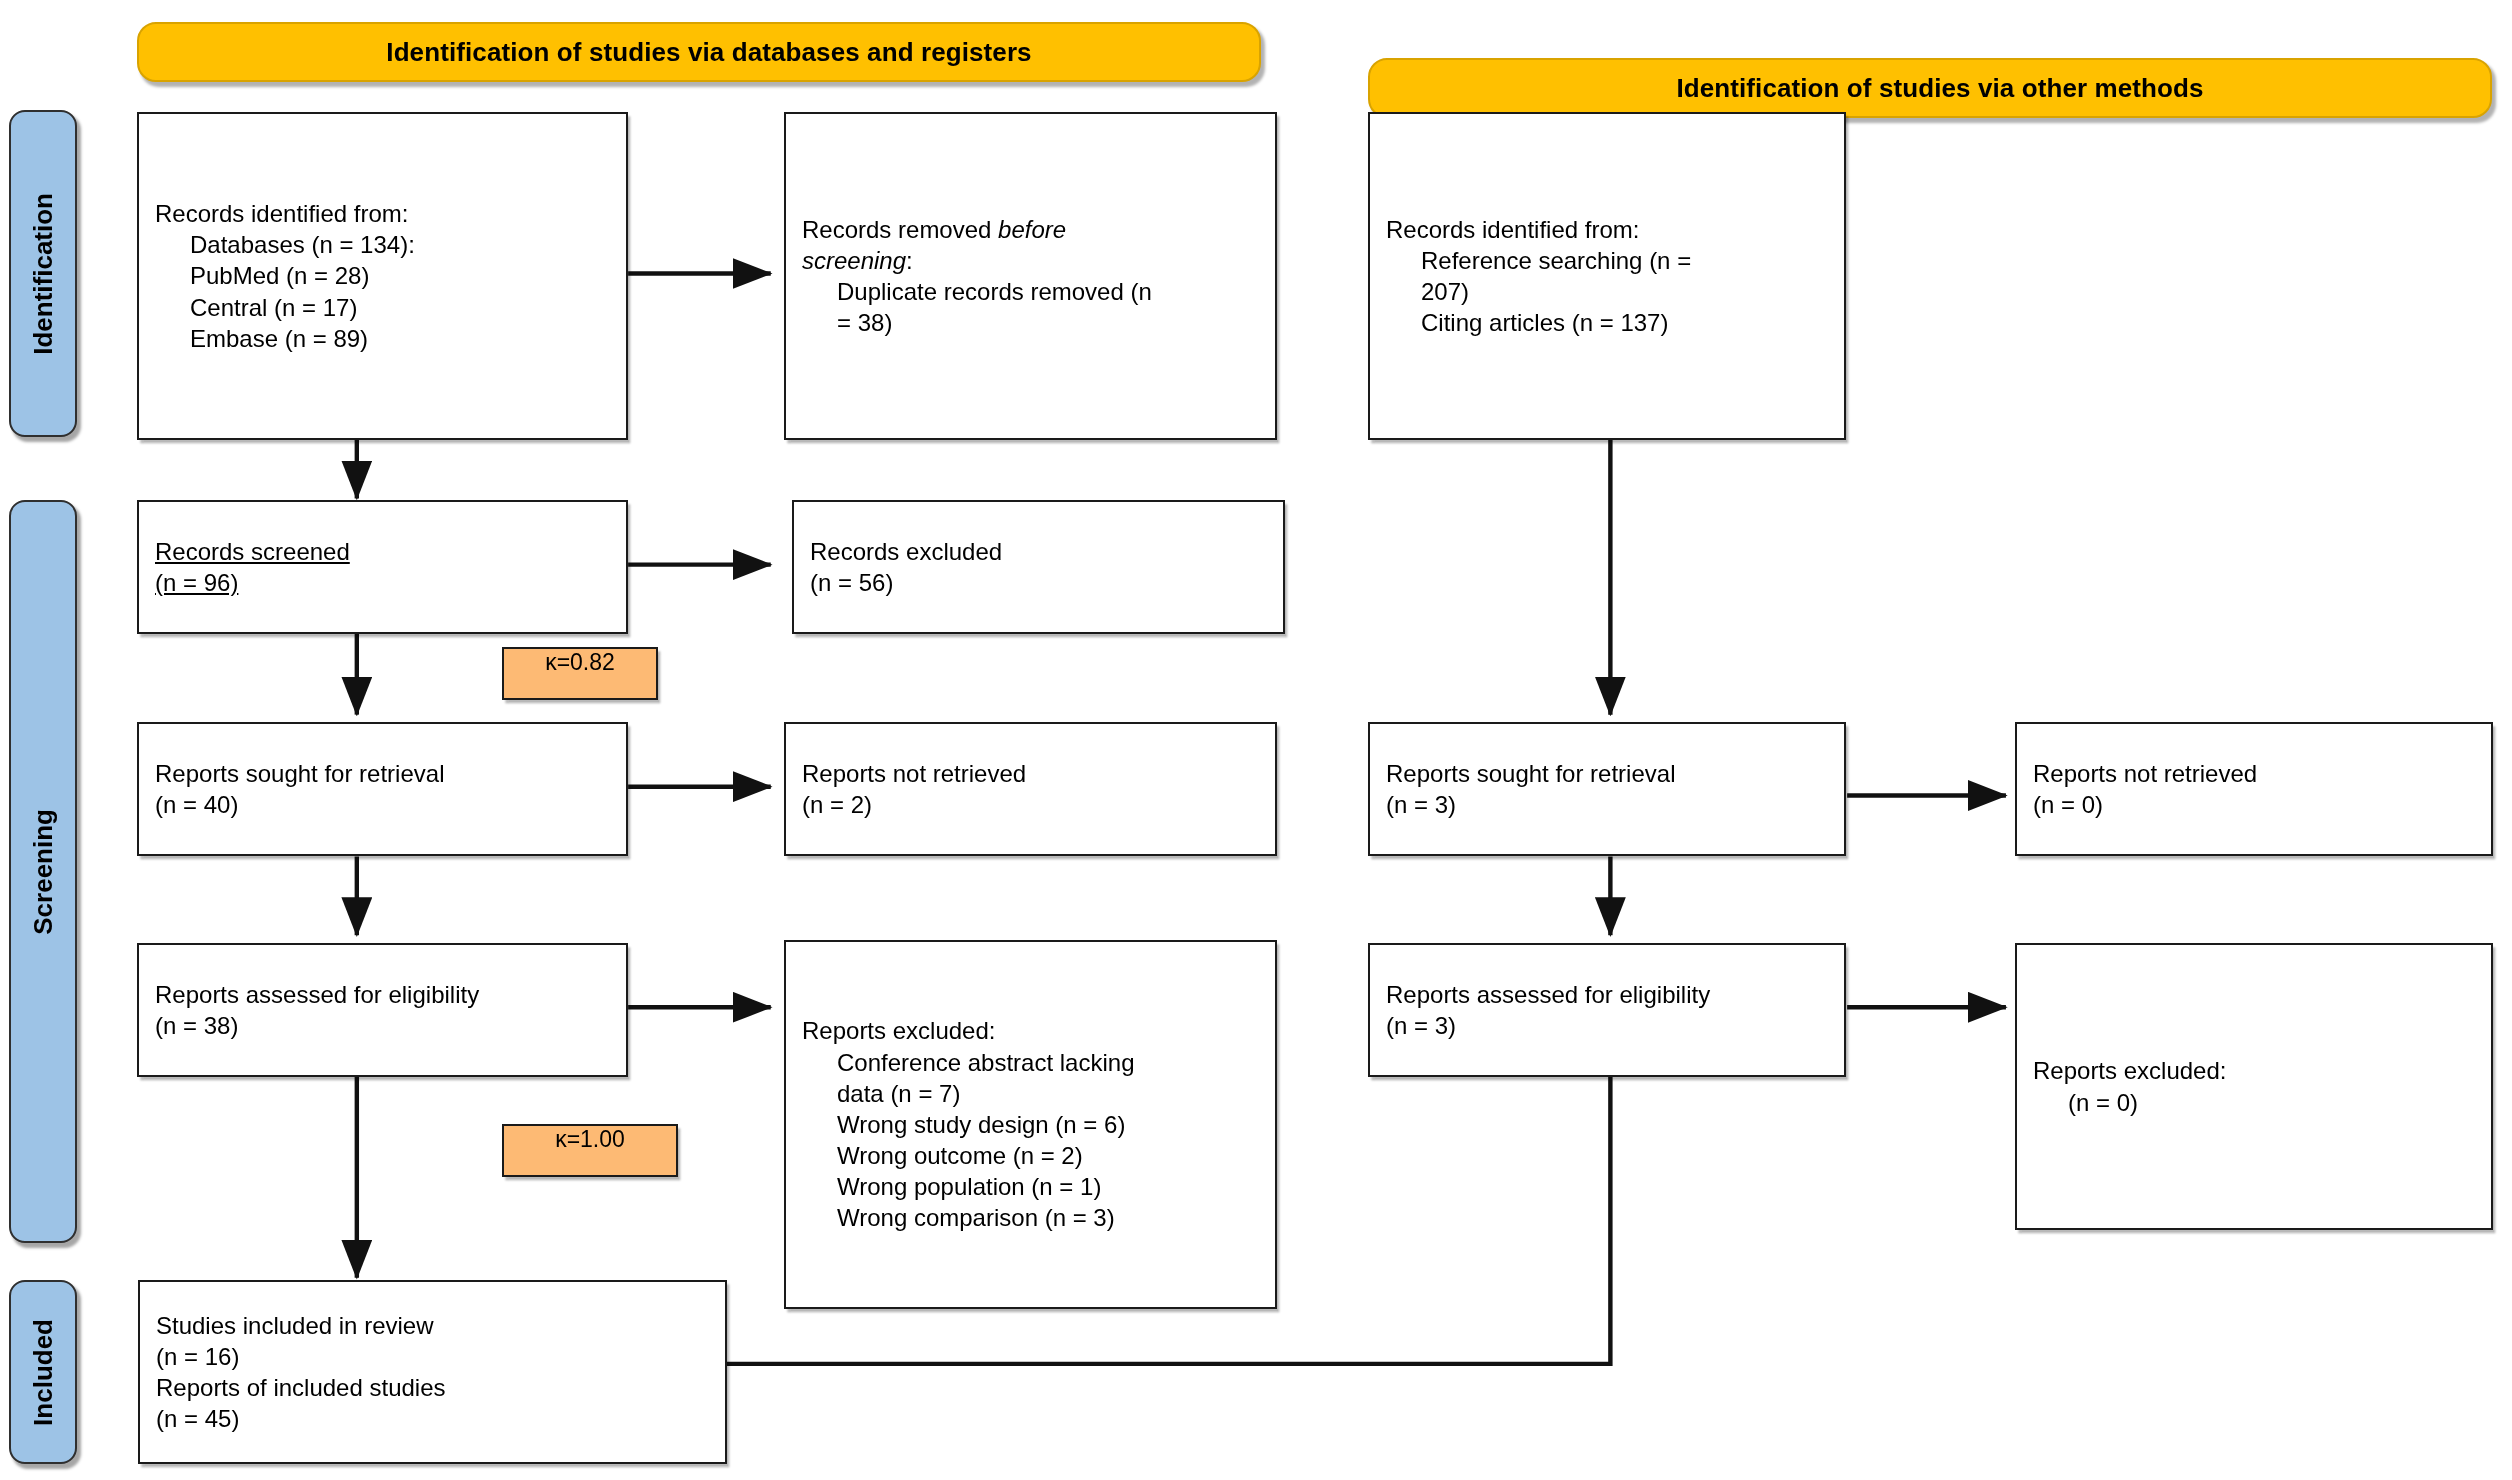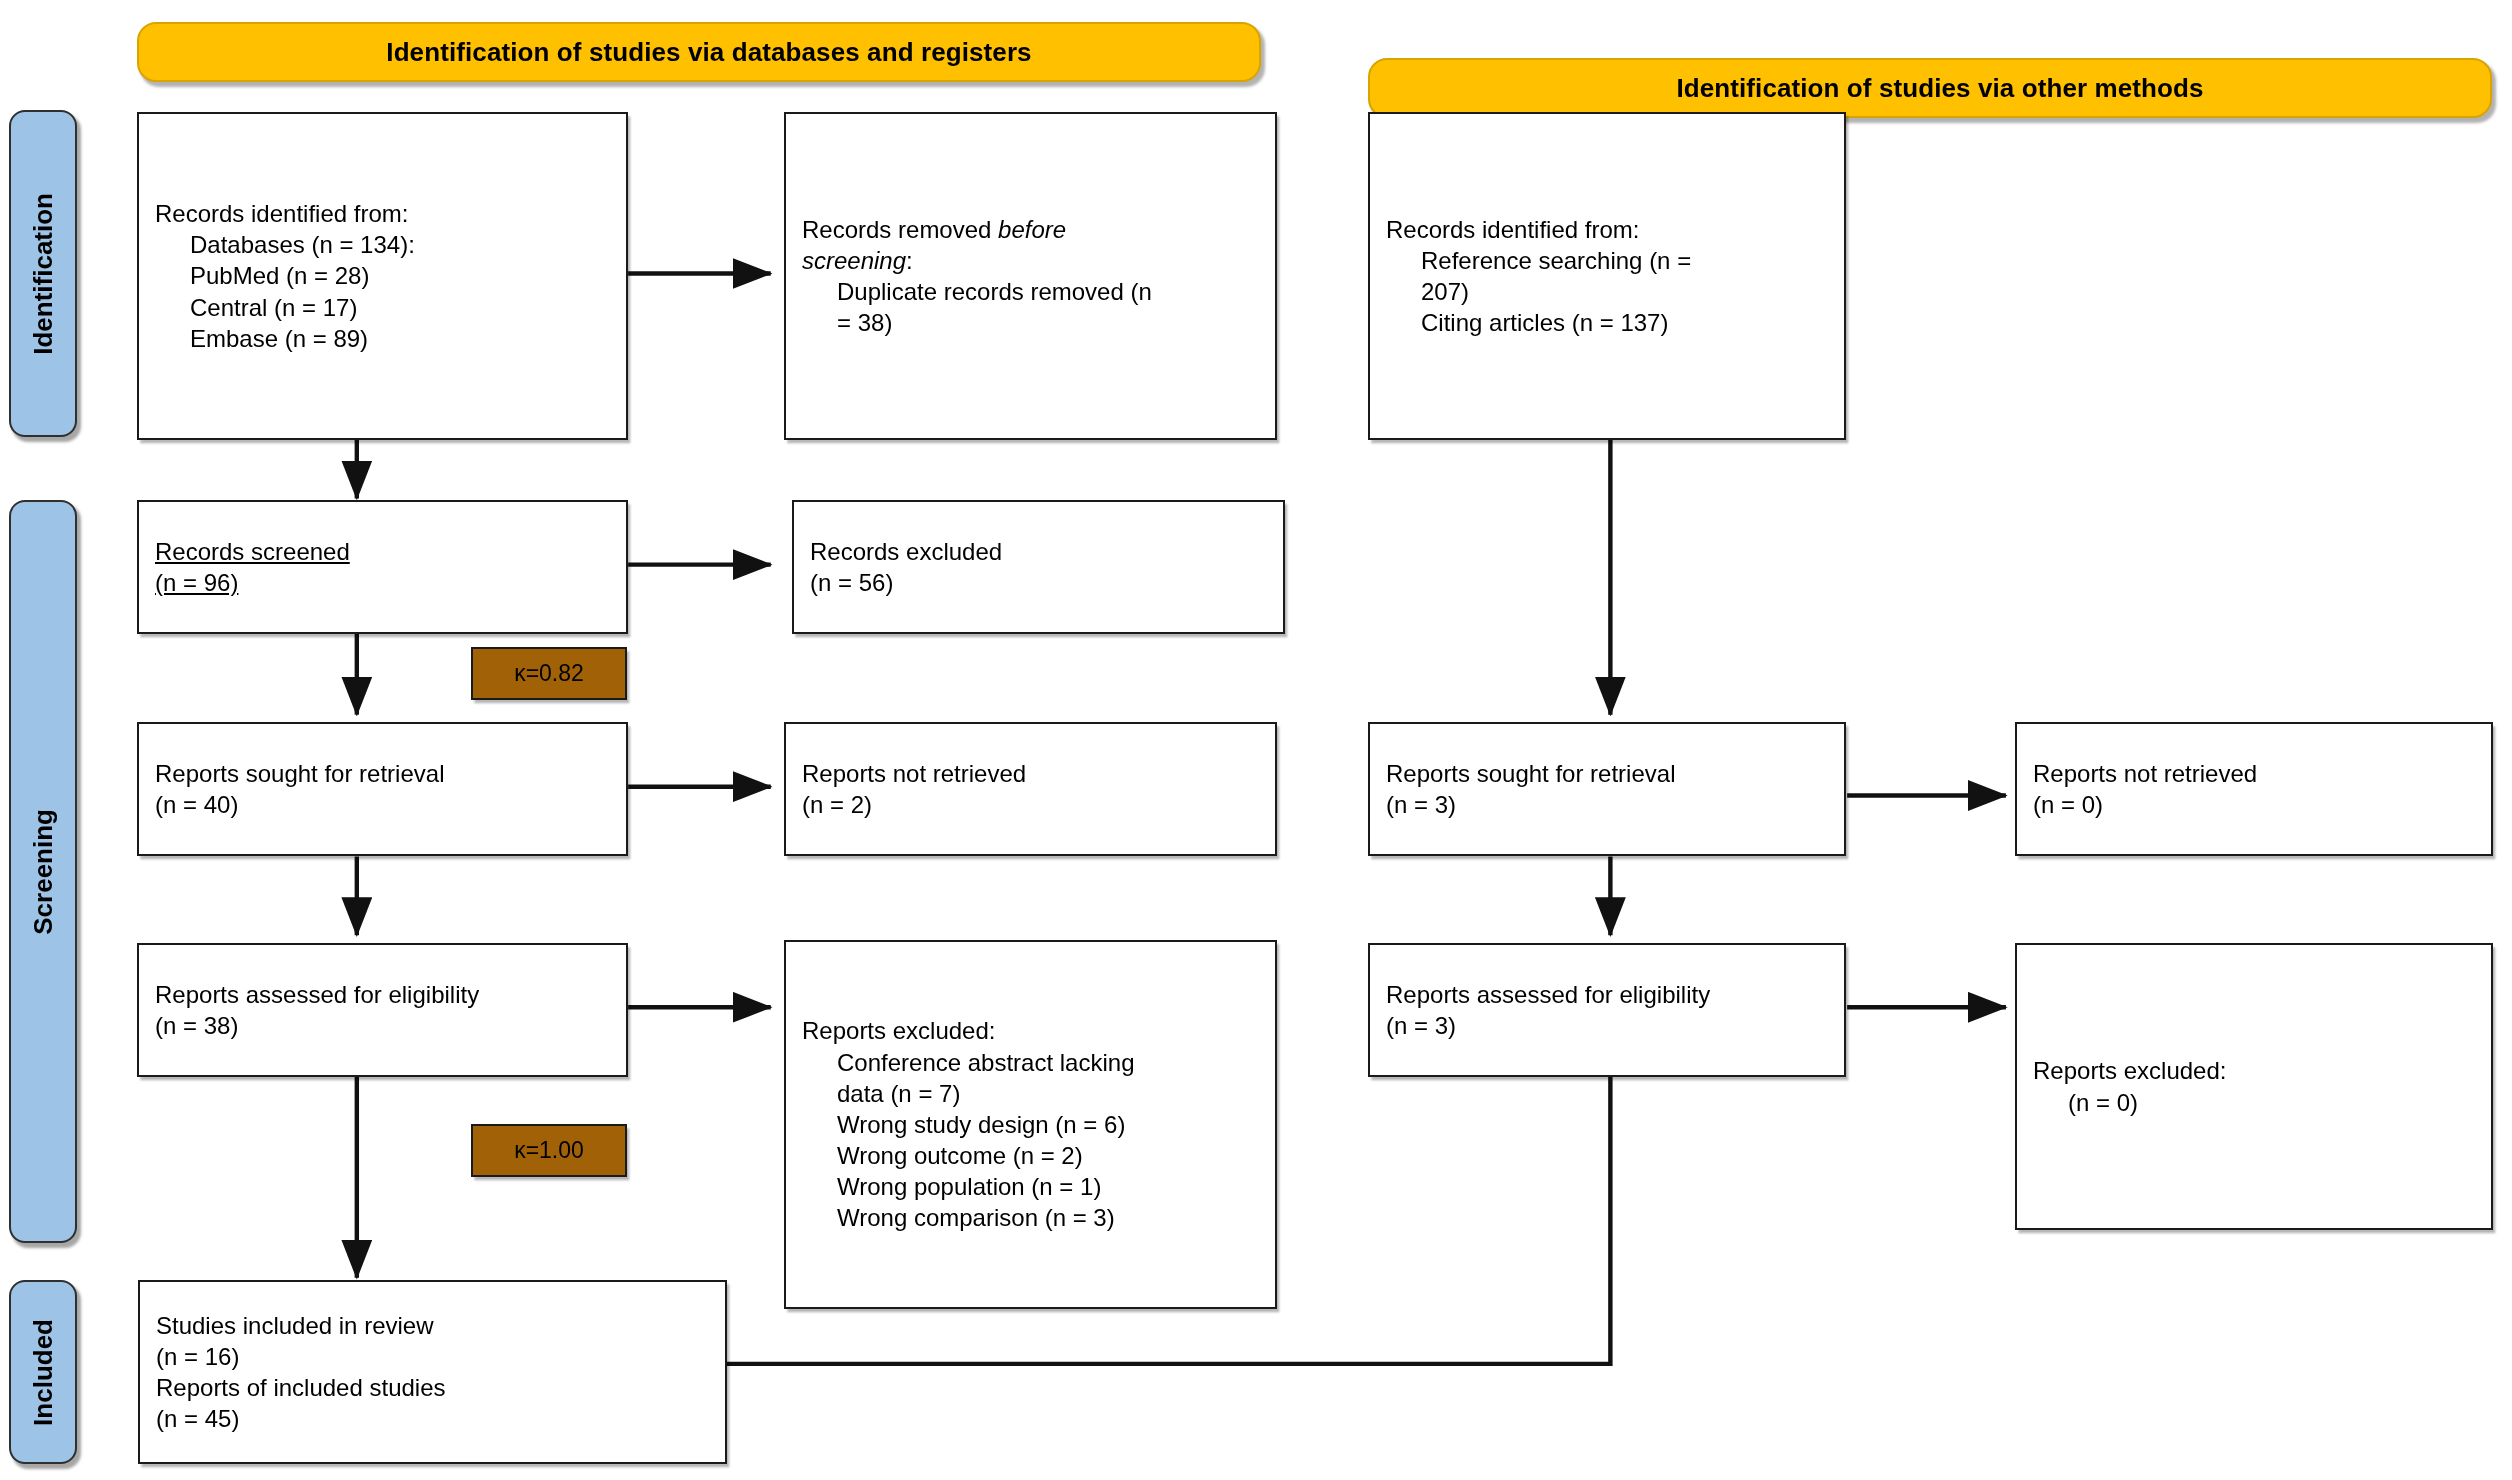--- a/index.html
+++ b/index.html
@@ -81,28 +81,29 @@
     line-height: 1.30;
     color: #000000;
     white-space: pre-wrap;
   }
   .box .line.indent { padding-left: 35px; text-indent: 0px; }
   .box .line em { font-style: italic; }
 
   
   .kbox {
     position: absolute;
-    background: #a16207;
+    background: #fdba74;
     border: 2.2px solid #1a1a1a;
     box-sizing: border-box;
     box-shadow: 2.9px 3.7px 2.2px rgba(0,0,0,0.28);
     display: flex;
-    align-items: center;
+    align-items: flex-start;
     justify-content: center;
     z-index: 5;
+    margin-left: 31px;
   }
   .kbox span {
     font-size: 23px;
     color: #000000;
   }
 
   
   svg.connectors {
     position: absolute;
     left: 0; top: 0;
@@ -217,21 +218,21 @@
   <div class="box" style="left:784px; top:940px; width:493px; height:369px;">
     <div class="line">Reports excluded:</div>
     <div class="line indent">Conference abstract lacking</div>
     <div class="line indent">data (n = 7)</div>
     <div class="line indent">Wrong study design (n = 6)</div>
     <div class="line indent">Wrong outcome (n = 2)</div>
     <div class="line indent">Wrong population (n = 1)</div>
     <div class="line indent">Wrong comparison (n = 3)</div>
   </div>
 
-  <div class="kbox" style="left:471px; top:1124px; width:156px; height:53px;">
+  <div class="kbox" style="left:471px; top:1124px; width:176px; height:53px;">
     <span>κ=1.00</span>
   </div>
 
   <div class="box" style="left:138px; top:1280px; width:589px; height:184px;">
     <div class="line">Studies included in review</div>
     <div class="line">(n = 16)</div>
     <div class="line">Reports of included studies</div>
     <div class="line">(n = 45)</div>
   </div>
 

